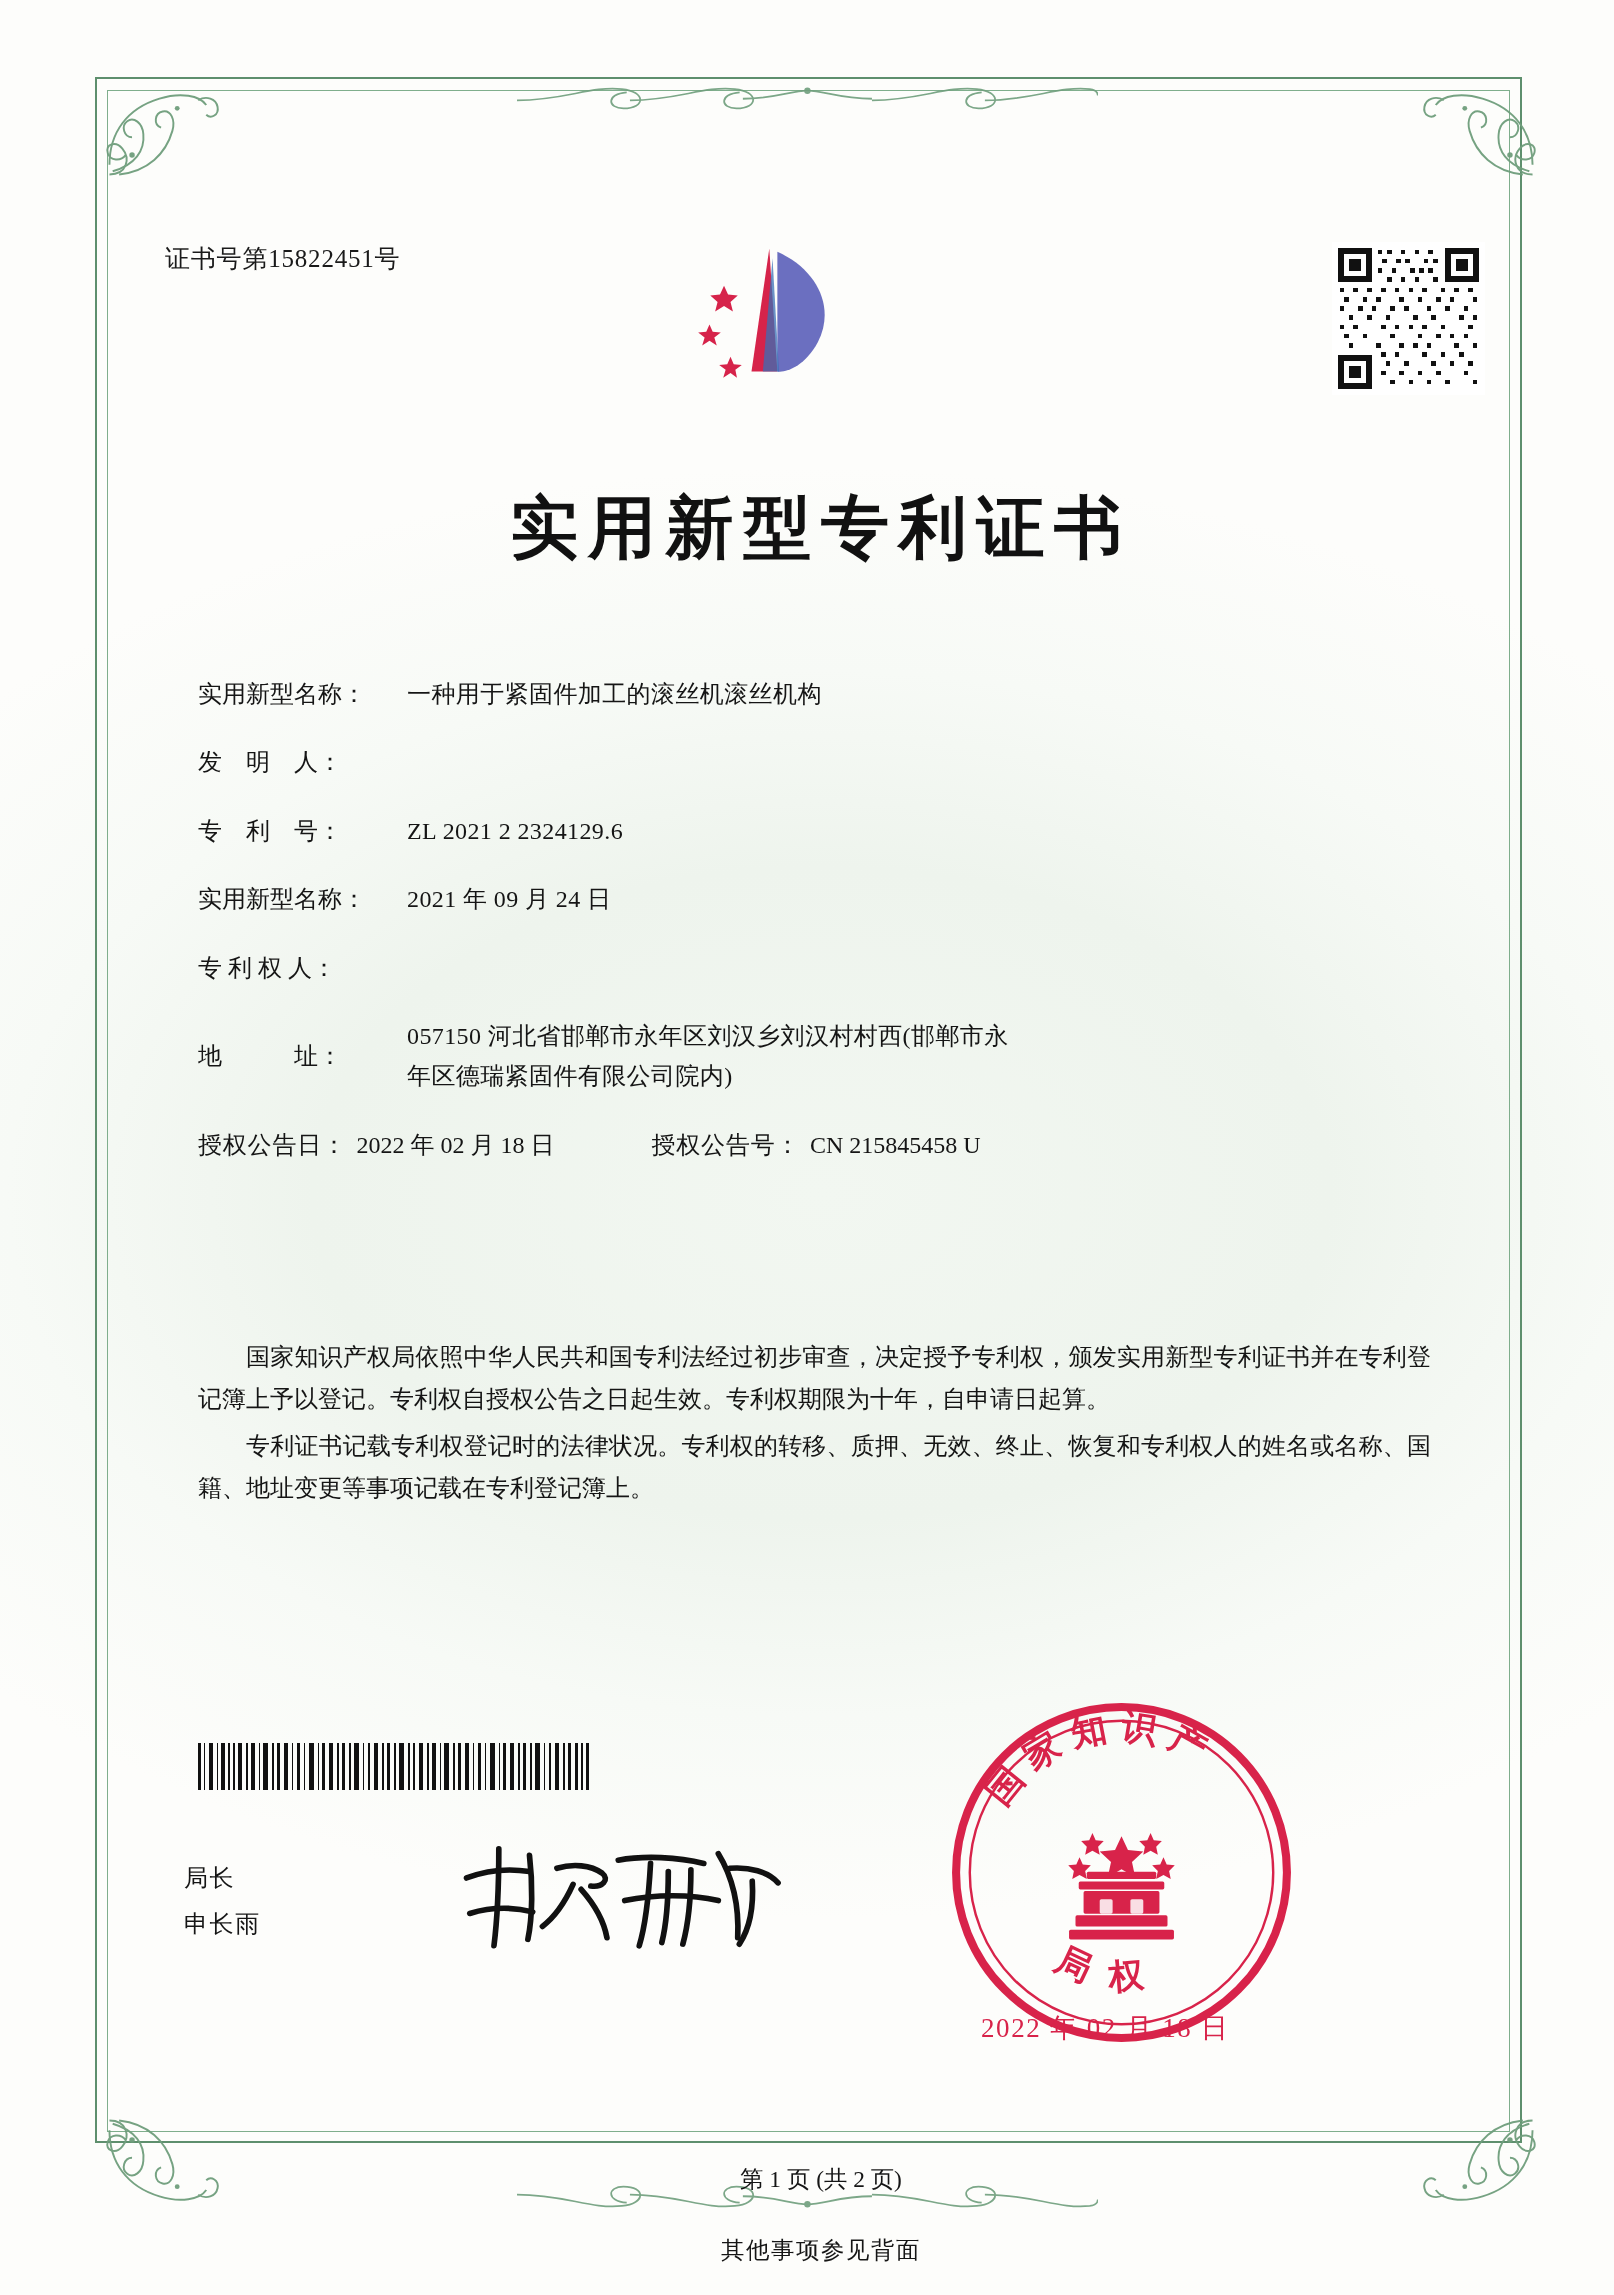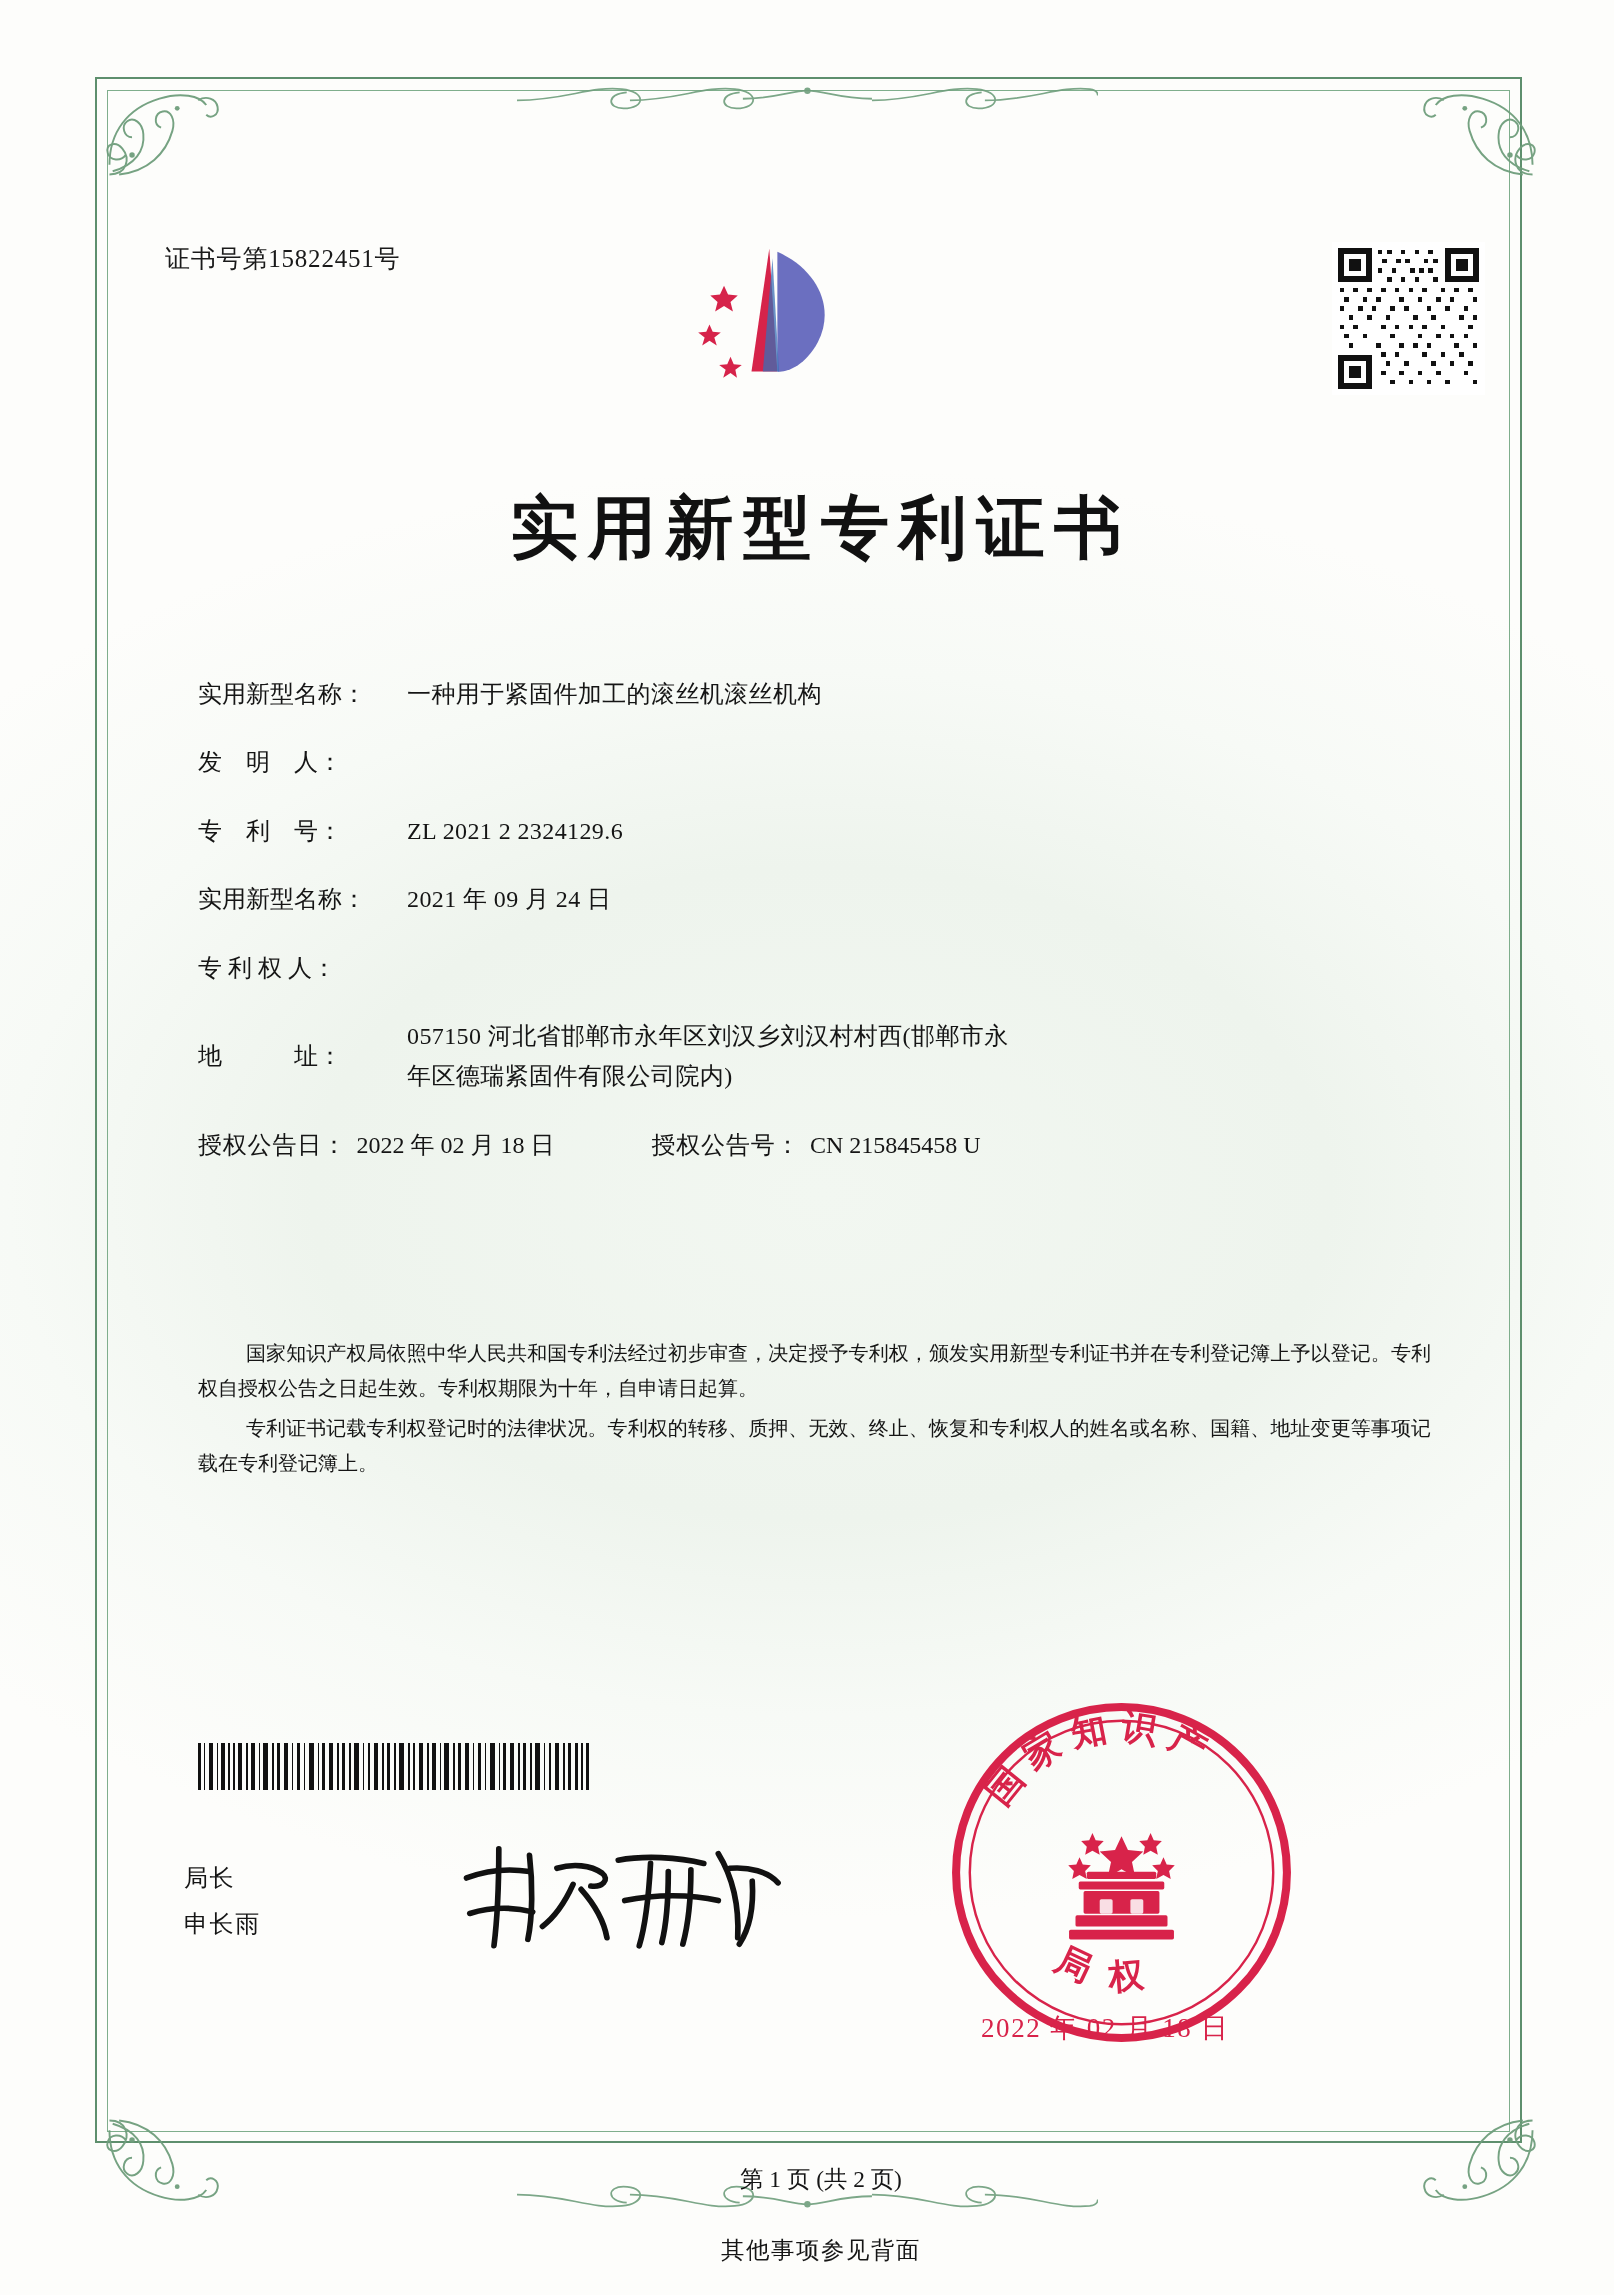--- a/index.html
+++ b/index.html
@@ -138,21 +138,21 @@
   .two-col .lbl { letter-spacing: 0.8px; }
   .two-col .val { margin-left: 9.7px; }
   .two-col .gap { display: inline-block; width: 97px; }
 
   
   .paras {
     position: absolute;
     left: 198px;
     top: 1336px;
     width: 1233px;
-    font-size: 20px;
+    font-size: 24px;
     line-height: 1.75;
     color: #151515;
     text-align: justify;
   }
   .paras p { margin: 0 0 4.8px 0; text-indent: 48px; }
 
   
   .barcode {
     position: absolute;
     left: 198px;

